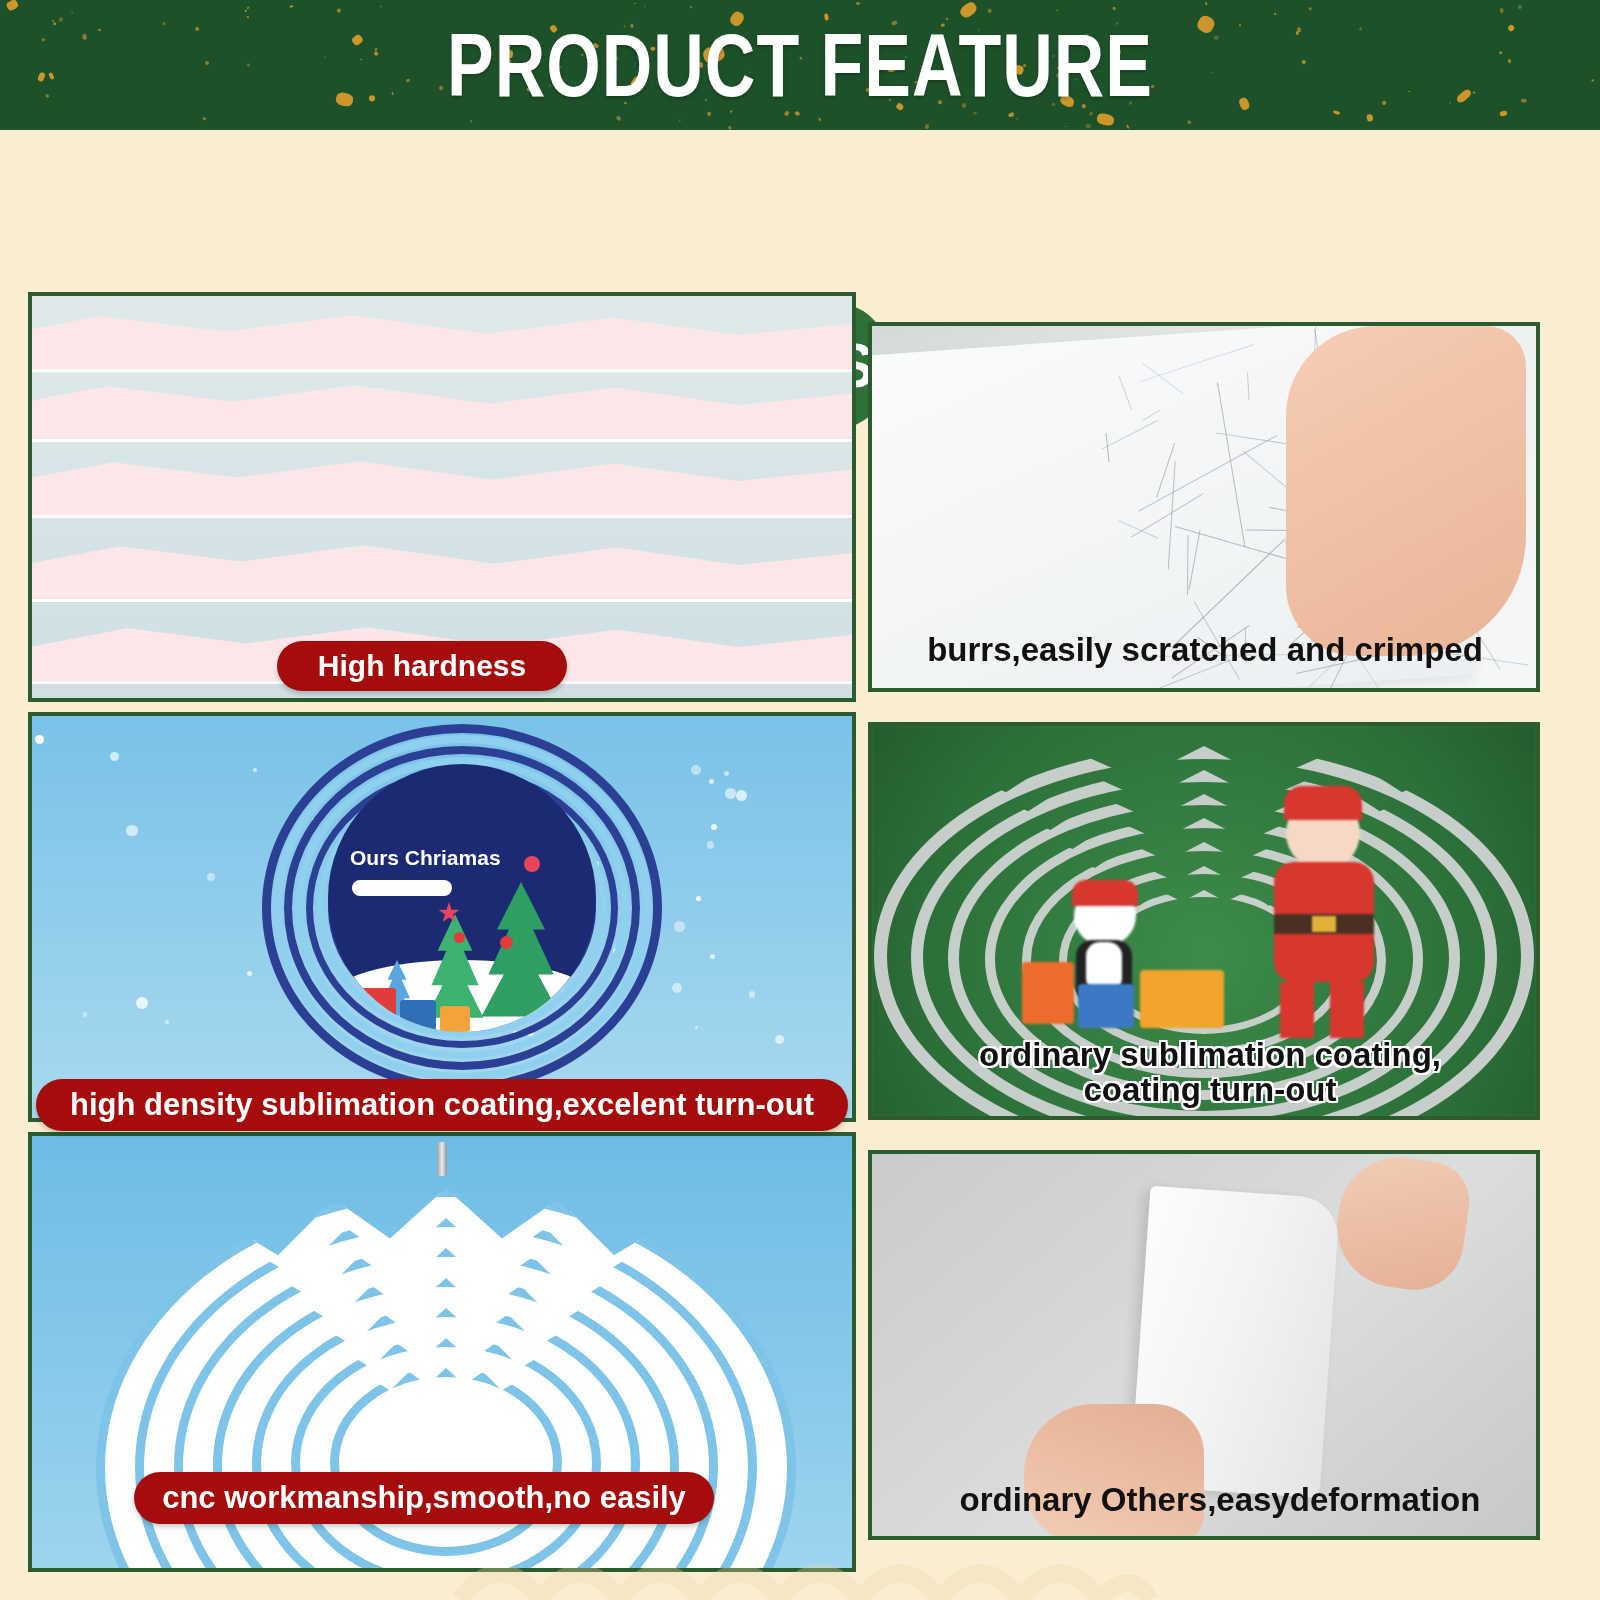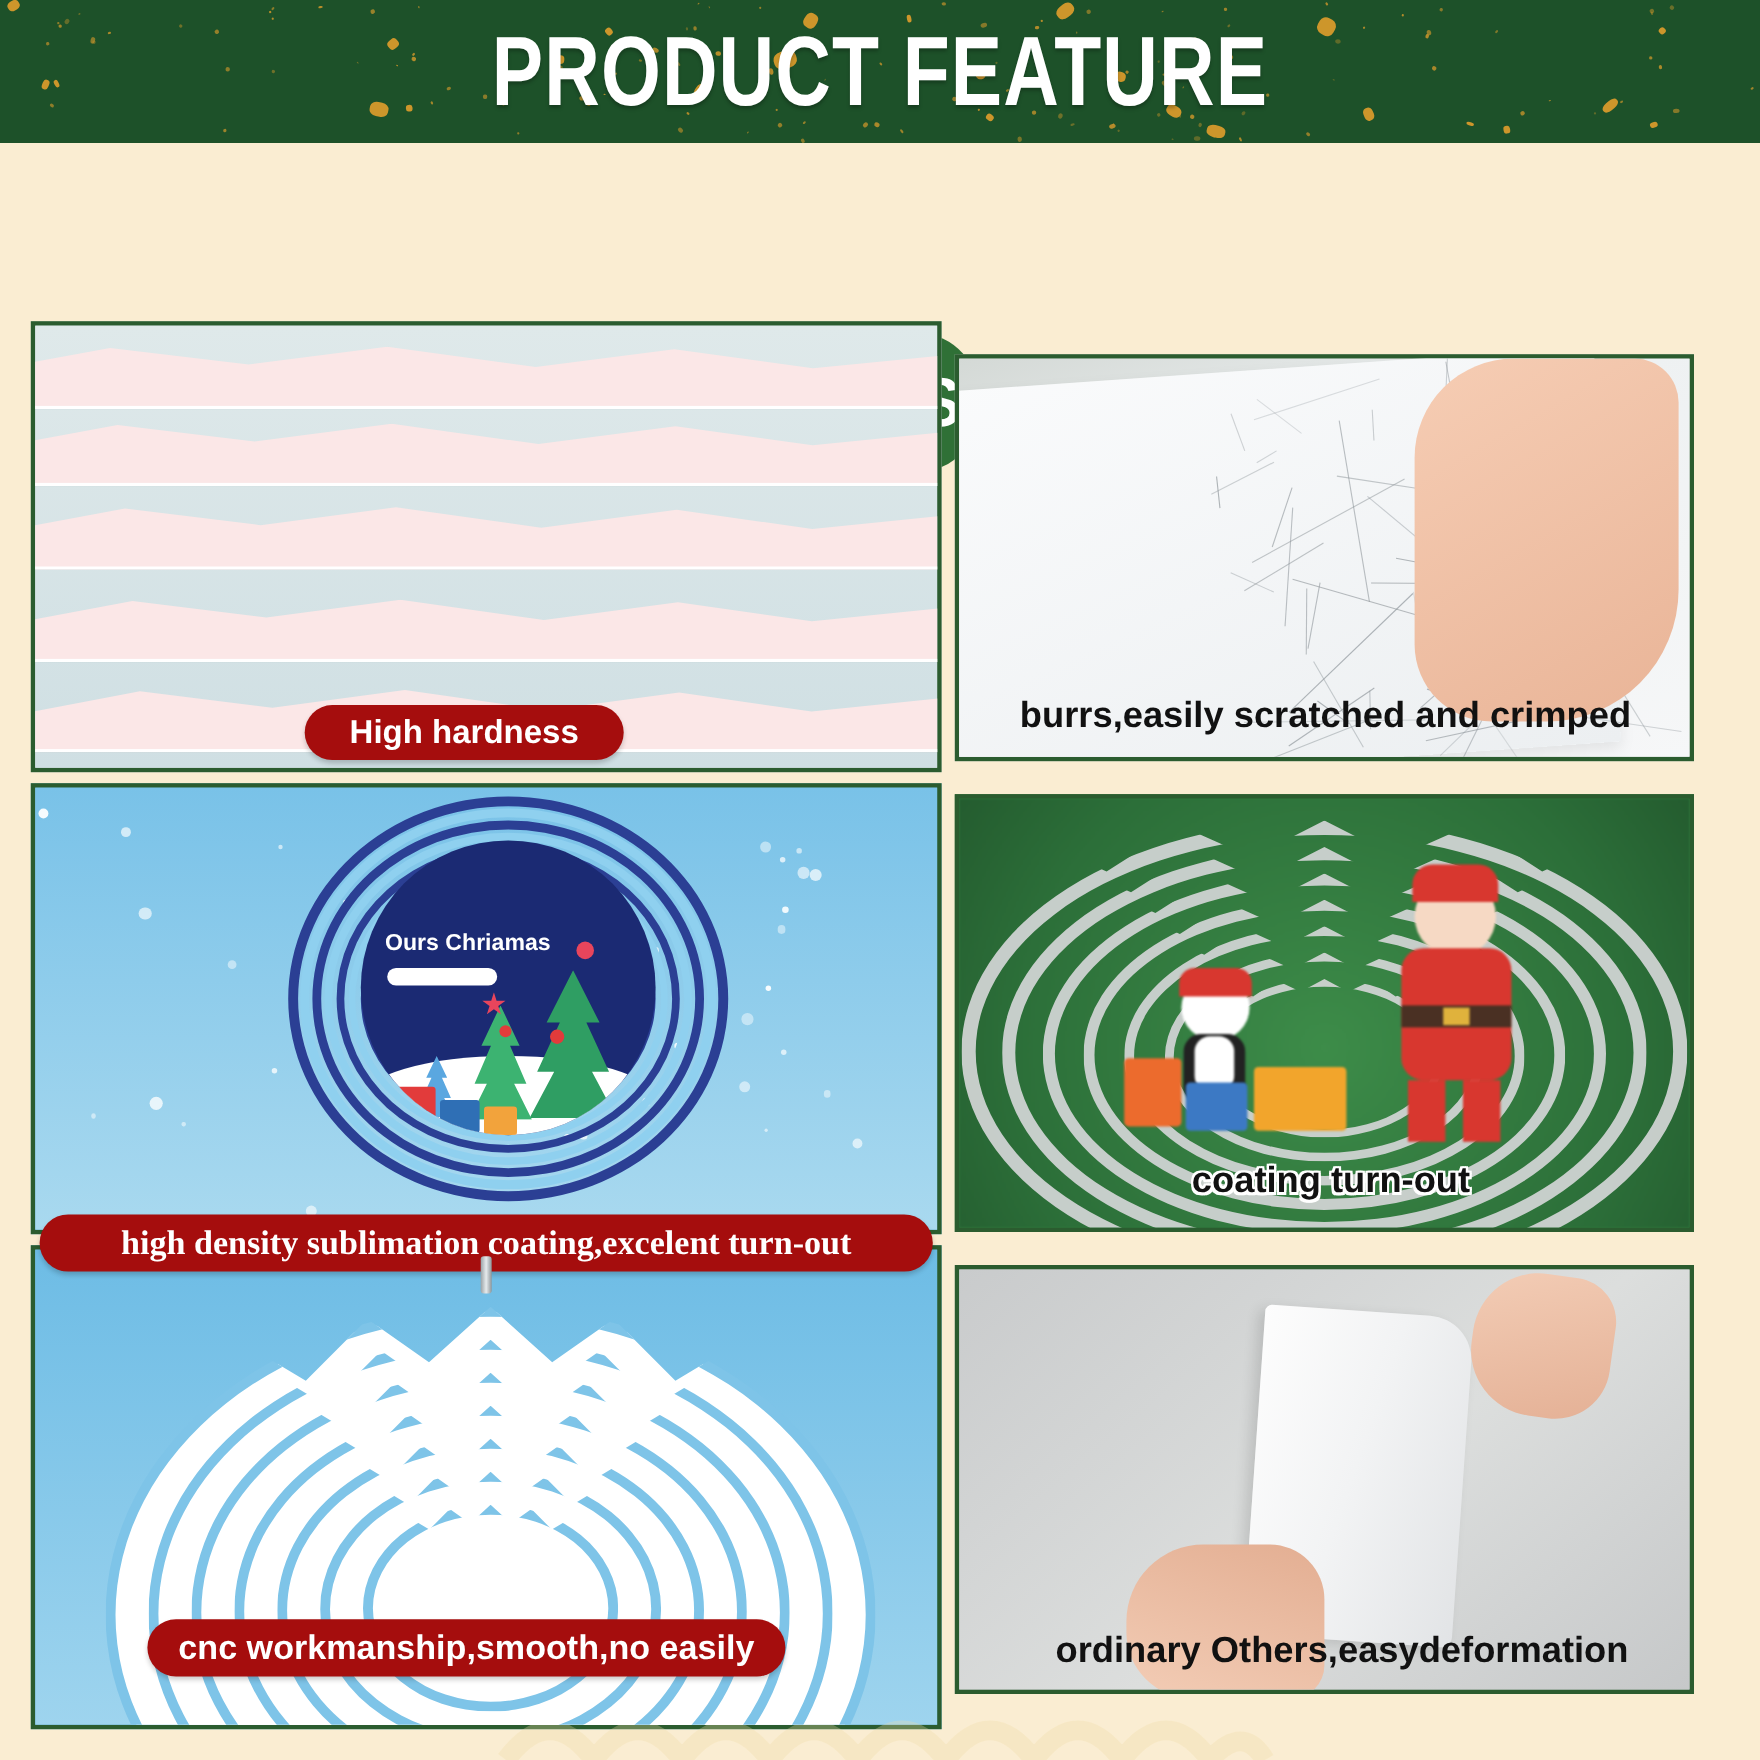--- a/index.html
+++ b/index.html
@@ -419,21 +419,21 @@
           <div style="position: absolute; border-radius: 50%; left: 196px; top: 92px; width: 16px; height: 16px; background: rgb(232, 69, 92);"></div>
           <div style="position: absolute; border-radius: 50%; left: 172px; top: 172px; width: 13px; height: 13px; background: rgb(226, 59, 59);"></div>
           <div style="position: absolute; border-radius: 50%; left: 126px; top: 168px; width: 11px; height: 11px; background: rgb(226, 59, 59);"></div>
           <div style="position: absolute; left: 28px; top: 224px; width: 40px; height: 34px; background: rgb(226, 59, 59); border-radius: 3px; z-index: 6;"></div>
           <div style="position: absolute; left: 72px; top: 236px; width: 36px; height: 30px; background: rgb(47, 111, 181); border-radius: 3px; z-index: 6;"></div>
           <div style="position: absolute; left: 112px; top: 242px; width: 30px; height: 26px; background: rgb(242, 163, 60); border-radius: 3px; z-index: 6;"></div>
         </div>
     </div>
   </div>
 </div>
-<div class="badge" id="b2" style="left: 36px; top: 1104px; width: 812px; height: 52px; font-size: 31px; font-family: Liberation Serif, serif;">high density sublimation coating,excelent turn-out</div>
+<div class="badge" id="b2" style="left: 36px; top: 1079px; width: 812px; height: 52px; font-size: 31px;">high density sublimation coating,excelent turn-out</div>
 
 <div class="panel" id="p5">
   <div class="bg"></div>
   <div id="p5waves">
       <div class="gwave" style="width: 660px; height: 420px; left: 2px; top: 20px; border-width: 13px; clip-path: polygon(50% 0%, 60% 8%, 70% 1%, 80% 11%, 90% 4%, 100% 20%, 100% 100%, 0% 100%, 0% 20%, 10% 4%, 20% 11%, 30% 1%, 40% 8%);"></div>
       <div class="gwave" style="width: 586px; height: 374px; left: 39px; top: 44px; border-width: 12px; clip-path: polygon(50% 0%, 60% 8%, 70% 1%, 80% 11%, 90% 4%, 100% 20%, 100% 100%, 0% 100%, 0% 20%, 10% 4%, 20% 11%, 30% 1%, 40% 8%);"></div>
       <div class="gwave" style="width: 512px; height: 328px; left: 76px; top: 68px; border-width: 11px; clip-path: polygon(50% 0%, 60% 8%, 70% 1%, 80% 11%, 90% 4%, 100% 20%, 100% 100%, 0% 100%, 0% 20%, 10% 4%, 20% 11%, 30% 1%, 40% 8%);"></div>
       <div class="gwave" style="width: 438px; height: 282px; left: 113px; top: 92px; border-width: 10px; clip-path: polygon(50% 0%, 60% 8%, 70% 1%, 80% 11%, 90% 4%, 100% 20%, 100% 100%, 0% 100%, 0% 20%, 10% 4%, 20% 11%, 30% 1%, 40% 8%);"></div>
       <div class="gwave" style="width: 364px; height: 236px; left: 150px; top: 116px; border-width: 9px; clip-path: polygon(50% 0%, 60% 8%, 70% 1%, 80% 11%, 90% 4%, 100% 20%, 100% 100%, 0% 100%, 0% 20%, 10% 4%, 20% 11%, 30% 1%, 40% 8%);"></div>
       <div class="gwave" style="width: 290px; height: 190px; left: 187px; top: 140px; border-width: 8px; clip-path: polygon(50% 0%, 60% 8%, 70% 1%, 80% 11%, 90% 4%, 100% 20%, 100% 100%, 0% 100%, 0% 20%, 10% 4%, 20% 11%, 30% 1%, 40% 8%);"></div>
@@ -454,20 +454,21 @@
         <div style="position:absolute;left:4px;top:-6px;width:66px;height:26px;border-radius:14px 14px 0 0;background:#d8372f"></div>
         <div style="position:absolute;left:8px;top:54px;width:56px;height:64px;border-radius:16px;background:#222"></div>
         <div style="position:absolute;left:18px;top:56px;width:36px;height:50px;border-radius:14px;background:#fff"></div>
       </div>
       <div class="gift" style="position: absolute; left: 150px; top: 236px; width: 52px; height: 62px; background: rgb(236, 107, 45); border-radius: 4px;"></div>
       <div class="gift" style="position: absolute; left: 206px; top: 258px; width: 56px; height: 44px; background: rgb(60, 121, 196); border-radius: 4px;"></div>
       <div class="gift" style="position: absolute; left: 268px; top: 244px; width: 84px; height: 58px; background: rgb(242, 165, 44); border-radius: 4px;"></div>
     </div>
 </div>
 <div class="blkcap outline" id="c5" style="left: 880px; top: 1028px; width: 660px; height: 90px; font-size: 33px; display: flex; flex-direction: column; align-items: center; justify-content: center;">
+  <div>ordinary sublimation coating,</div>
   <div>coating turn-out</div>
 </div>
 
 <div class="panel" id="p3">
   <div class="sky"></div>
   <div id="p3fans">
       <div class="fan" style="width: 700px; height: 560px; left: 64px; top: 52px; z-index: 1; clip-path: polygon(50% 0%, 58% 9%, 66% 2%, 74% 12%, 82% 6%, 88% 17%, 95% 12%, 100% 26%, 100% 100%, 0% 100%, 0% 26%, 5% 12%, 12% 17%, 18% 6%, 26% 12%, 34% 2%, 42% 9%);"></div>
       <div class="fan" style="width: 622px; height: 498px; left: 103px; top: 82px; z-index: 2; clip-path: polygon(50% 0%, 58% 9%, 66% 2%, 74% 12%, 82% 6%, 88% 17%, 95% 12%, 100% 26%, 100% 100%, 0% 100%, 0% 26%, 5% 12%, 12% 17%, 18% 6%, 26% 12%, 34% 2%, 42% 9%);"></div>
       <div class="fan" style="width: 544px; height: 436px; left: 142px; top: 112px; z-index: 3; clip-path: polygon(50% 0%, 58% 9%, 66% 2%, 74% 12%, 82% 6%, 88% 17%, 95% 12%, 100% 26%, 100% 100%, 0% 100%, 0% 26%, 5% 12%, 12% 17%, 18% 6%, 26% 12%, 34% 2%, 42% 9%);"></div>
       <div class="fan" style="width: 466px; height: 374px; left: 181px; top: 142px; z-index: 4; clip-path: polygon(50% 0%, 58% 9%, 66% 2%, 74% 12%, 82% 6%, 88% 17%, 95% 12%, 100% 26%, 100% 100%, 0% 100%, 0% 26%, 5% 12%, 12% 17%, 18% 6%, 26% 12%, 34% 2%, 42% 9%);"></div>

